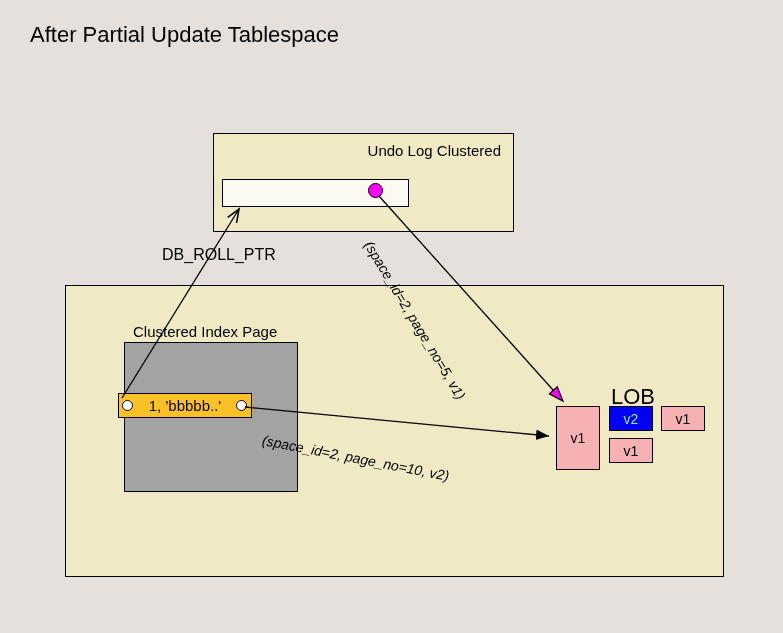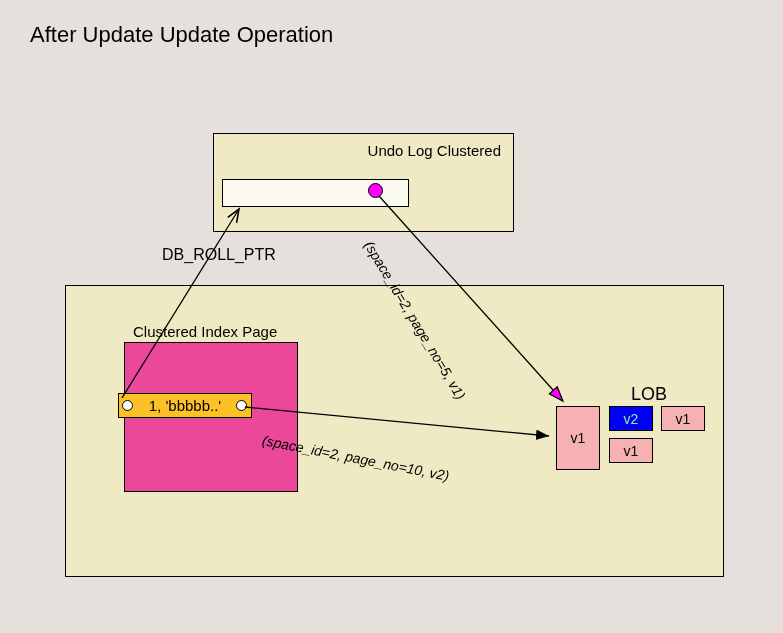--- a/index.html
+++ b/index.html
@@ -66,21 +66,21 @@
       top: 22px;
       right: 35px;
       font-size: 16px;
     }
     .clustered-index-page {
       position: absolute;
       top: 56px;
       left: 58px;
       width: 172px;
       height: 148px;
-      background: #ec4899;
+      background: #a3a3a3;
       border: 1.5px solid #000;
     }
     .clustered-page-label {
       position: absolute;
       top: -20px;
       left: 8px;
       font-size: 15px;
     }
     .row-record {
       position: absolute;
@@ -99,22 +99,21 @@
       width: 9px;
       height: 9px;
       background: #fff;
       border: 1.5px solid #000;
       border-radius: 50%;
     }
     .lob-label {
       position: absolute;
       top: 98px;
       left: 545px;
-      font-size: 18px;
-      margin-left: 20px;
+      font-size: 22px;
     }
     .lob-block {
       position: absolute;
       border: 1.5px solid #000;
       font-size: 14px;
       display: flex;
       align-items: center;
       justify-content: center;
     }
     .lob-v1-big {
@@ -173,21 +172,21 @@
     svg.overlay {
       position: absolute;
       top: 0;
       left: 0;
       pointer-events: none;
     }
   </style>
 </head>
 <body>
 
-<div class="title">After Update Update Operation</div>
+<div class="title">After Partial Update Tablespace</div>
 
 <div class="undo-log-tablespace">
   <div class="undo-log-label">Undo Log Clustered</div>
   <div class="undo-record"></div>
   <div class="magenta-dot"></div>
 </div>
 
 <div class="db-roll-ptr">DB_ROLL_PTR</div>
 
 <div class="user-tablespace">

